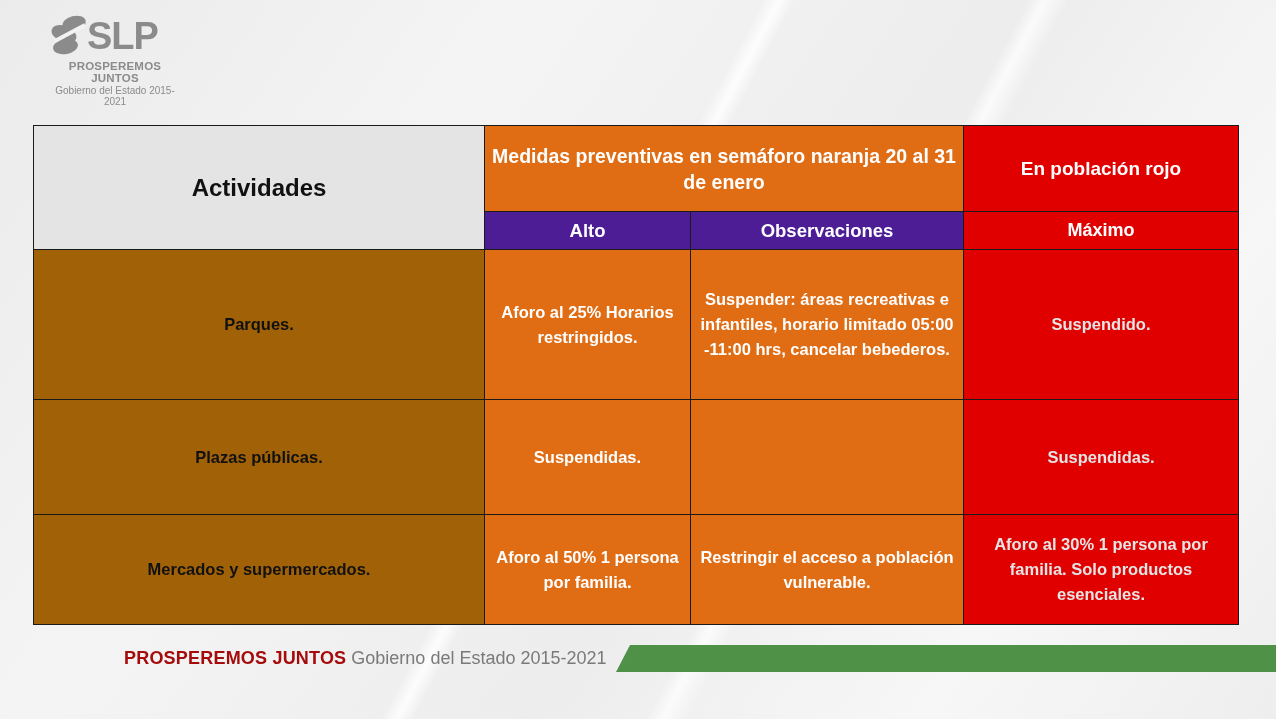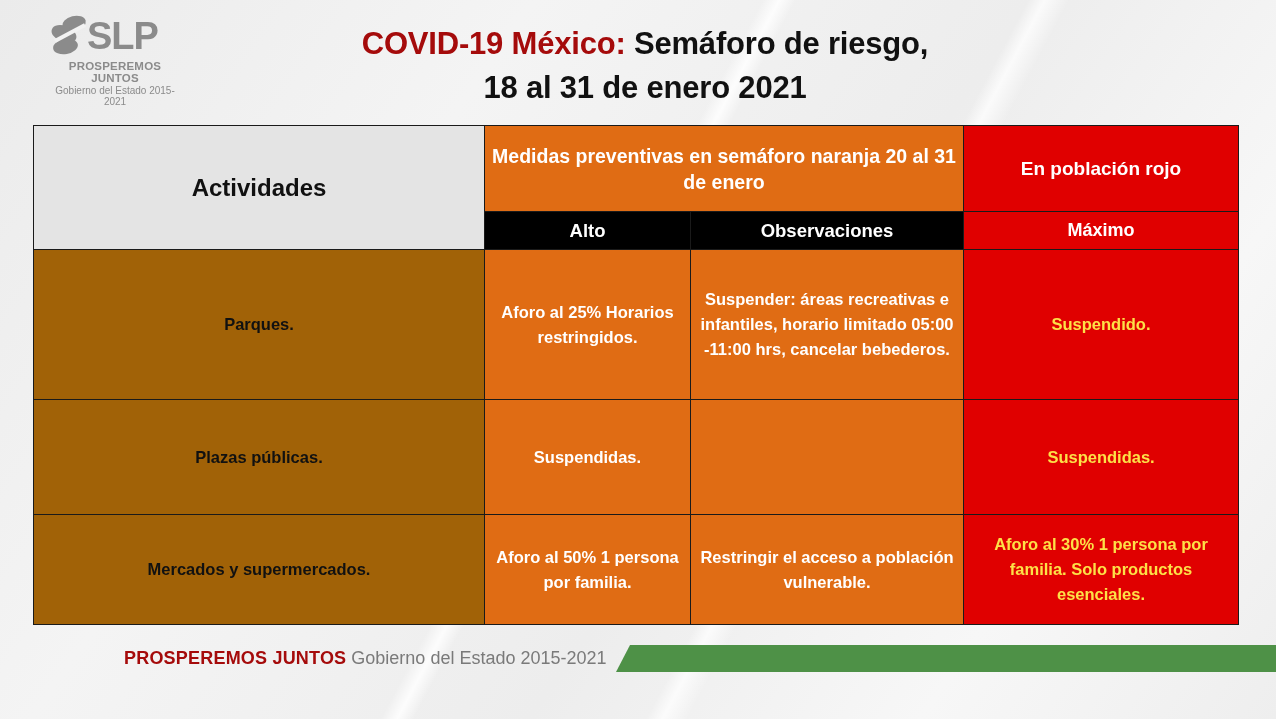--- a/index.html
+++ b/index.html
@@ -129,21 +129,21 @@
     font-weight: bold;
   }
   .h-orange {
     background: #E06C14;
     color: #ffffff;
     font-size: 19.5px;
     font-weight: bold;
     line-height: 26px;
   }
   .h-orange-sub {
-    background: #000000;
+    background: #4c1d95;
     color: #ffffff;
     font-size: 18.5px;
     font-weight: bold;
   }
   .h-red {
     background: #E00000;
     color: #ffffff;
     font-size: 19px;
     font-weight: bold;
   }
@@ -164,21 +164,21 @@
   }
   .c-orange {
     background: #E06C14;
     color: #ffffff;
     font-size: 16.5px;
     font-weight: bold;
     line-height: 25px;
   }
   .c-red {
     background: #E00000;
-    color: #fde047;
+    color: #e5e5e5;
     font-size: 16.5px;
     font-weight: bold;
     line-height: 25px;
   }
 
   
   #footer {
     position: absolute;
     left: 2px;
     top: 626px;
@@ -225,24 +225,20 @@
         <span class="b2"></span>
         <span class="b3"></span>
         <span class="slash"></span>
       </div>
       <div class="logo-word">SLP</div>
     </div>
     <div class="logo-tag1">PROSPEREMOS JUNTOS</div>
     <div class="logo-tag2">Gobierno del Estado 2015-2021</div>
   </div>
 
-  <div id="title">
-    <span class="accent">COVID-19 México:</span><span> Semáforo de riesgo,</span><br>
-    <span>18 al 31 de enero 2021</span>
-  </div>
 
   <table id="risk-table">
     <colgroup>
       <col class="col-act">
       <col class="col-alto">
       <col class="col-obs">
       <col class="col-rojo">
     </colgroup>
     <thead>
       <tr style="height: 77px;">

